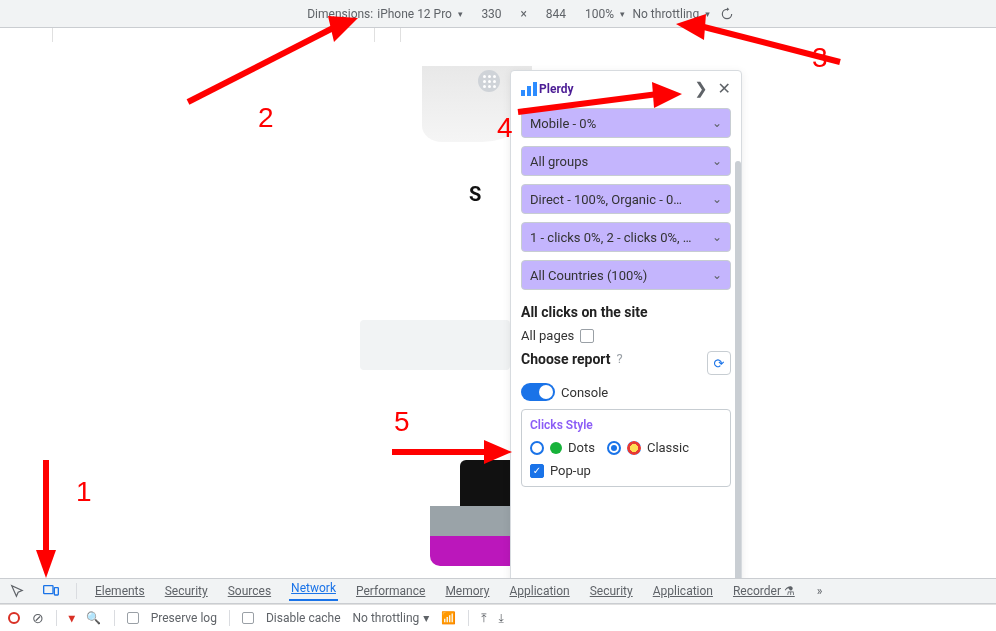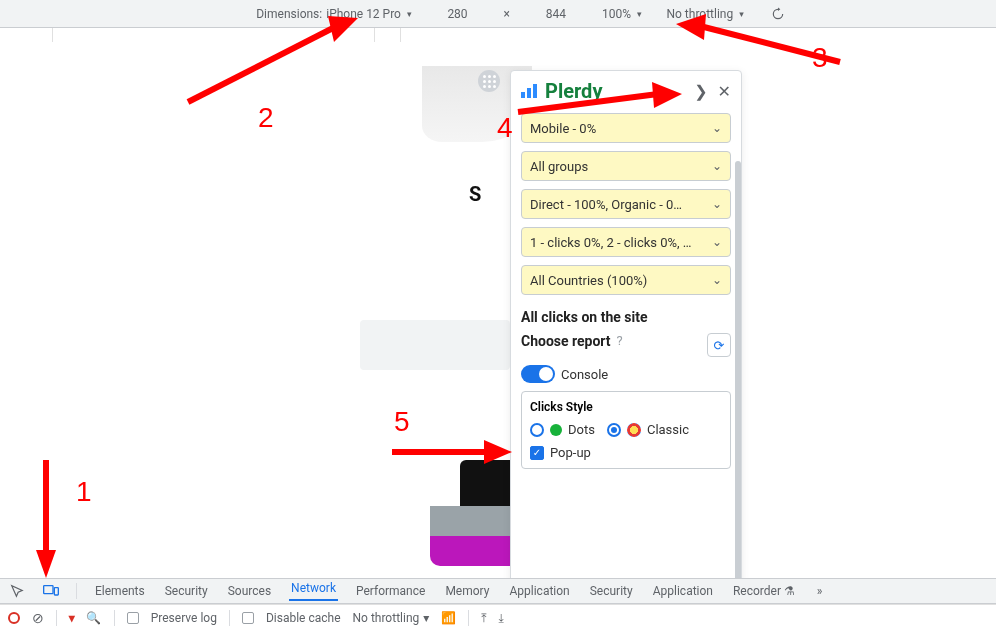--- a/index.html
+++ b/index.html
@@ -1,19 +1,19 @@
 <!DOCTYPE html>
 <html><head>
 <meta charset="utf-8">
 <style>
   * { box-sizing: border-box; margin: 0; padding: 0; font-family: -apple-system, BlinkMacSystemFont, "Segoe UI", Roboto, Arial, sans-serif; }
   body { width: 996px; height: 631px; background: #fff; position: relative; overflow: hidden; font-size: 13px; color: #333; }
 
   
-  .device-bar { position: absolute; top: 0; left: 0; right: 0; height: 28px; background: #f1f3f4; border-bottom: 1px solid #cacdd1; display: flex; align-items: center; justify-content: center; gap: 25px; font-size: 12px; color: #5f6368; padding-left: 47px; }
+  .device-bar { position: absolute; top: 0; left: 0; right: 0; height: 28px; background: #f1f3f4; border-bottom: 1px solid #cacdd1; display: flex; align-items: center; justify-content: center; gap: 8px; font-size: 12px; color: #5f6368; padding-left: 47px; }
   .db-item { display: flex; align-items: center; gap: 4px; cursor: pointer; }
   .db-dim { width: 42px; text-align: center; }
   .db-x { color: #5f6368; }
   .db-tri::after { content: "▾"; font-size: 9px; margin-left: 2px; }
   .db-rotate { width: 18px; height: 18px; display: inline-flex; align-items: center; justify-content: center; }
   .db-rotate svg { width: 14px; height: 14px; }
 
   
   .ruler { position: absolute; top: 28px; left: 0; right: 0; height: 14px; background: #fff; }
   .ruler .tick { position: absolute; top: 0; height: 14px; border-left: 1px solid #e0e0e0; }
@@ -28,60 +28,60 @@
   .device-frame .greyblock { position: absolute; left: 0; top: 258px; width: 150px; height: 50px; background: #f1f3f4; border-radius: 4px; }
   .device-frame .sneaker2 { position: absolute; left: 70px; top: 334px; width: 140px; height: 190px; }
   .sneaker2 .sole { position: absolute; left: 0; top: 140px; width: 140px; height: 30px; background: #bb17bb; border-radius: 0 0 20px 10px; }
   .sneaker2 .mid  { position: absolute; left: 0; top: 110px; width: 140px; height: 34px; background: #9aa3a8; }
   .sneaker2 .lace { position: absolute; left: 30px; top: 64px; width: 80px; height: 50px; background: #111; border-radius: 6px 6px 0 0; }
 
   
   .plerdy { position: absolute; left: 510px; top: 70px; width: 232px; height: 530px; background: #fff; border: 1px solid #d7dbdf; border-radius: 4px; box-shadow: 0 2px 8px rgba(0,0,0,.08); overflow: hidden; }
   .plerdy-scroll { position: absolute; right: 0; top: 90px; bottom: 0; width: 6px; background: #c9ced3; border-radius: 3px; }
   .plerdy-head { display: flex; align-items: center; justify-content: space-between; padding: 8px 10px 6px 10px; }
-  .plerdy-logo { display: flex; align-items: center; gap: 8px; font-weight: 700; font-size: 20px; color: #15803d; }
+  .plerdy-logo { display: flex; align-items: center; gap: 2px; font-weight: 700; font-size: 12px; color: #4c1d95; }
   .plerdy-logo .bars { display: flex; gap: 2px; align-items: flex-end; }
   .plerdy-logo .bars span { display: inline-block; width: 4px; background: #2d8cff; }
   .plerdy-logo .bars span:nth-child(1){height:6px;}
   .plerdy-logo .bars span:nth-child(2){height:10px;}
   .plerdy-logo .bars span:nth-child(3){height:14px;}
   .plerdy-head-icons { display: flex; gap: 10px; color: #5f6368; font-size: 16px; }
   .plerdy-head-icons span { cursor: pointer; }
 
   .plerdy-body { padding: 4px 10px 10px 10px; display: flex; flex-direction: column; gap: 8px; font-size: 13px; }
-  .p-select { border: 1px solid #c7cdd2; border-radius: 4px; height: 30px; display: flex; align-items: center; justify-content: space-between; padding: 0 8px; color: #333; cursor: pointer; background: #fef9c3; }
+  .p-select { border: 1px solid #c7cdd2; border-radius: 4px; height: 30px; display: flex; align-items: center; justify-content: space-between; padding: 0 8px; color: #333; cursor: pointer; background: #c4b5fd; }
   .p-select .chev { color: #5f6368; font-size: 12px; }
   .p-select.trunc span:first-child { white-space: nowrap; overflow: hidden; text-overflow: ellipsis; max-width: 170px; }
 
   .p-h { font-weight: 700; color: #222; font-size: 14px; margin-top: 6px; }
   .p-row { display: flex; align-items: center; gap: 6px; font-size: 13px; }
   .cb { width: 14px; height: 14px; border: 1px solid #9aa0a6; border-radius: 2px; display: inline-flex; align-items: center; justify-content: center; font-size: 10px; color: #fff; }
   .cb.on { background: #1a73e8; border-color: #1a73e8; }
   .cb.on::after { content: "✓"; }
   .help { color: #9aa0a6; font-size: 13px; }
   .refresh { width: 24px; height: 24px; border: 1px solid #c7cdd2; border-radius: 4px; display: inline-flex; align-items: center; justify-content: center; color: #1a73e8; cursor: pointer; margin-left: auto; }
 
   .toggle { width: 34px; height: 18px; border-radius: 9px; background: #1a73e8; position: relative; display: inline-block; }
   .toggle .knob { position: absolute; right: 2px; top: 2px; width: 14px; height: 14px; background: #fff; border-radius: 50%; }
 
   .p-card { border: 1px solid #c7cdd2; border-radius: 4px; padding: 8px; display: flex; flex-direction: column; gap: 8px; }
-  .p-sub { color: #000000; font-size: 12px; font-weight: 600; }
+  .p-sub { color: #8b5cf6; font-size: 12px; font-weight: 600; }
   .radio { width: 14px; height: 14px; border: 2px solid #1a73e8; border-radius: 50%; display: inline-flex; align-items: center; justify-content: center; }
   .radio.on::after { content: ""; width: 6px; height: 6px; background: #1a73e8; border-radius: 50%; }
   .dot-green { width: 12px; height: 12px; border-radius: 50%; background: #17b23a; display: inline-block; }
   .dot-target { width: 14px; height: 14px; border-radius: 50%; background: radial-gradient(circle,#ffdd55 0 40%,#e53935 40% 70%,#1a73e8 70% 100%); display: inline-block; }
 
   
   .drag-dots { position: absolute; left: 478px; top: 70px; width: 22px; height: 22px; border-radius: 50%; background: #cfd3d8; display: flex; flex-wrap: wrap; align-content: center; justify-content: center; gap: 2px; padding: 4px; }
   .drag-dots i { width: 3px; height: 3px; background: #fff; border-radius: 50%; }
 
   
   .dt-tabs { position: absolute; left: 0; right: 0; bottom: 27px; height: 26px; background: #f1f3f4; border-top: 1px solid #cacdd1; border-bottom: 1px solid #cacdd1; display: flex; align-items: center; gap: 16px; padding: 0 8px; font-size: 12px; color: #5f6368; }
   .dt-tabs .ico { width: 18px; height: 18px; display: inline-flex; align-items: center; justify-content: center; }
-  .dt-tabs .tab { cursor: pointer; padding: 0 2px; }
+  .dt-tabs .tab { cursor: pointer; padding: 0 2px; text-decoration: underline; }
   .dt-tabs .tab.active { color: #1a73e8; border-bottom: 2px solid #1a73e8; padding-bottom: 4px; }
   .dt-tabs .flask { font-size: 12px; }
   .dt-tabs .more { margin-left: 4px; cursor: pointer; }
 
   .dt-filter { position: absolute; left: 0; right: 0; bottom: 0; height: 27px; background: #fff; border-top: 1px solid #e0e0e0; display: flex; align-items: center; gap: 12px; padding: 0 8px; font-size: 12px; color: #5f6368; }
   .dt-filter .rec { width: 12px; height: 12px; border: 2px solid #d93025; border-radius: 50%; }
   .dt-filter .clear { font-size: 14px; }
   .dt-filter .funnel { color: #d93025; font-weight: 700; }
   .dt-filter .sep { width: 1px; height: 16px; background: #dadce0; }
   .dt-filter .cbx { width: 12px; height: 12px; border: 1px solid #9aa0a6; border-radius: 2px; display: inline-block; }
@@ -95,21 +95,21 @@
   .arrow polygon { fill: #ff0000; }
 </style>
 </head>
 <body>
 
 <div class="device-bar">
   <div class="db-item db-tri">
     <span>Dimensions:</span>
     <span>iPhone 12 Pro</span>
   </div>
-  <span class="db-dim">280</span>
+  <span class="db-dim">330</span>
   <span class="db-x">×</span>
   <span class="db-dim">844</span>
   <div class="db-item db-tri">
     <span>100%</span>
   </div>
   <div class="db-item db-tri">
     <span>No throttling</span>
   </div>
   <span class="db-rotate">
     <svg viewBox="0 0 24 24">
@@ -183,20 +183,24 @@
       <span>1 - clicks 0%, 2 - clicks 0%, …</span>
       <span class="chev">⌄</span>
     </div>
     <div class="p-select">
       <span>All Countries (100%)</span>
       <span class="chev">⌄</span>
     </div>
 
     <div class="p-h">All clicks on the site</div>
 
+    <div class="p-row">
+      <span>All pages</span>
+      <span class="cb"></span>
+    </div>
 
     <div class="p-row" style="align-items:flex-start">
       <span class="p-h" style="margin-top:0">Choose report</span>
       <span class="help">?</span>
       <span class="refresh">⟳</span>
     </div>
 
     <div class="p-row">
       <span class="toggle">
           <span class="knob"></span>

